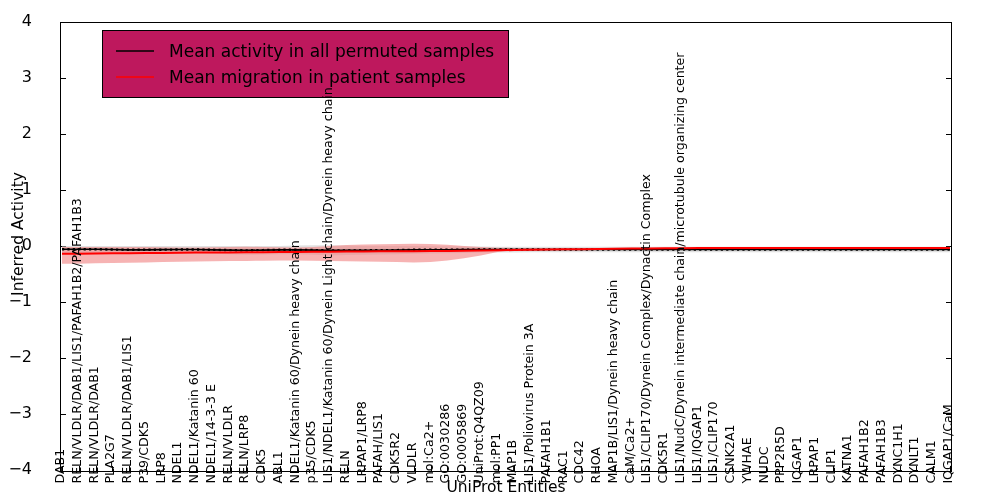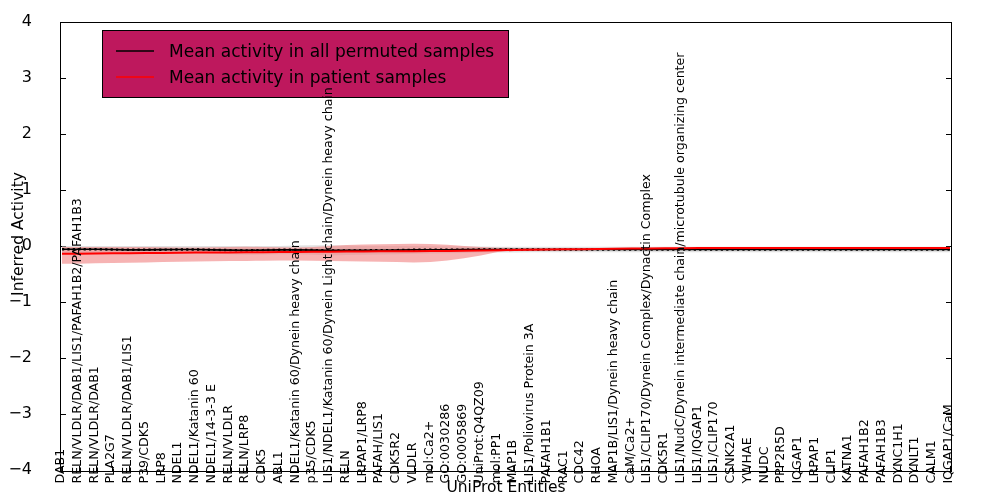--- a/index.html
+++ b/index.html
@@ -115,21 +115,21 @@
       <div class="legend-row" style="display:flex;align-items:center;height:26px;">
         <svg width="44" height="14" style="flex:none;margin-right:12px;">
           <line x1="3" y1="7" x2="41" y2="7" stroke="#000000" stroke-width="1.6"></line>
         </svg>
         <span style="font-size:17px;white-space:nowrap;">Mean activity in all permuted samples</span>
       </div>
       <div class="legend-row" style="display:flex;align-items:center;height:26px;">
         <svg width="44" height="14" style="flex:none;margin-right:12px;">
           <line x1="3" y1="7" x2="41" y2="7" stroke="#ff0000" stroke-width="1.6"></line>
         </svg>
-        <span style="font-size:17px;white-space:nowrap;">Mean activity in patient samples</span>
+        <span style="font-size:17px;white-space:nowrap;">Mean migration in patient samples</span>
       </div>
     </div>
   </div>
 
   <div id="xtick-layer">
       <div class="xtick-mark" style="left: 62px;"></div>
       <div class="xtick-label" style="left: 67px; top: 0px; transform: translateY(471px) rotate(-90deg);">DAB1</div>
       <div class="xtick-mark" style="left: 78.7547px;"></div>
       <div class="xtick-label" style="left: 83.7547px; top: 0px; transform: translateY(471px) rotate(-90deg);">RELN/VLDLR/DAB1/LIS1/PAFAH1B2/PAFAH1B3</div>
       <div class="xtick-mark" style="left: 95.5094px;"></div>

